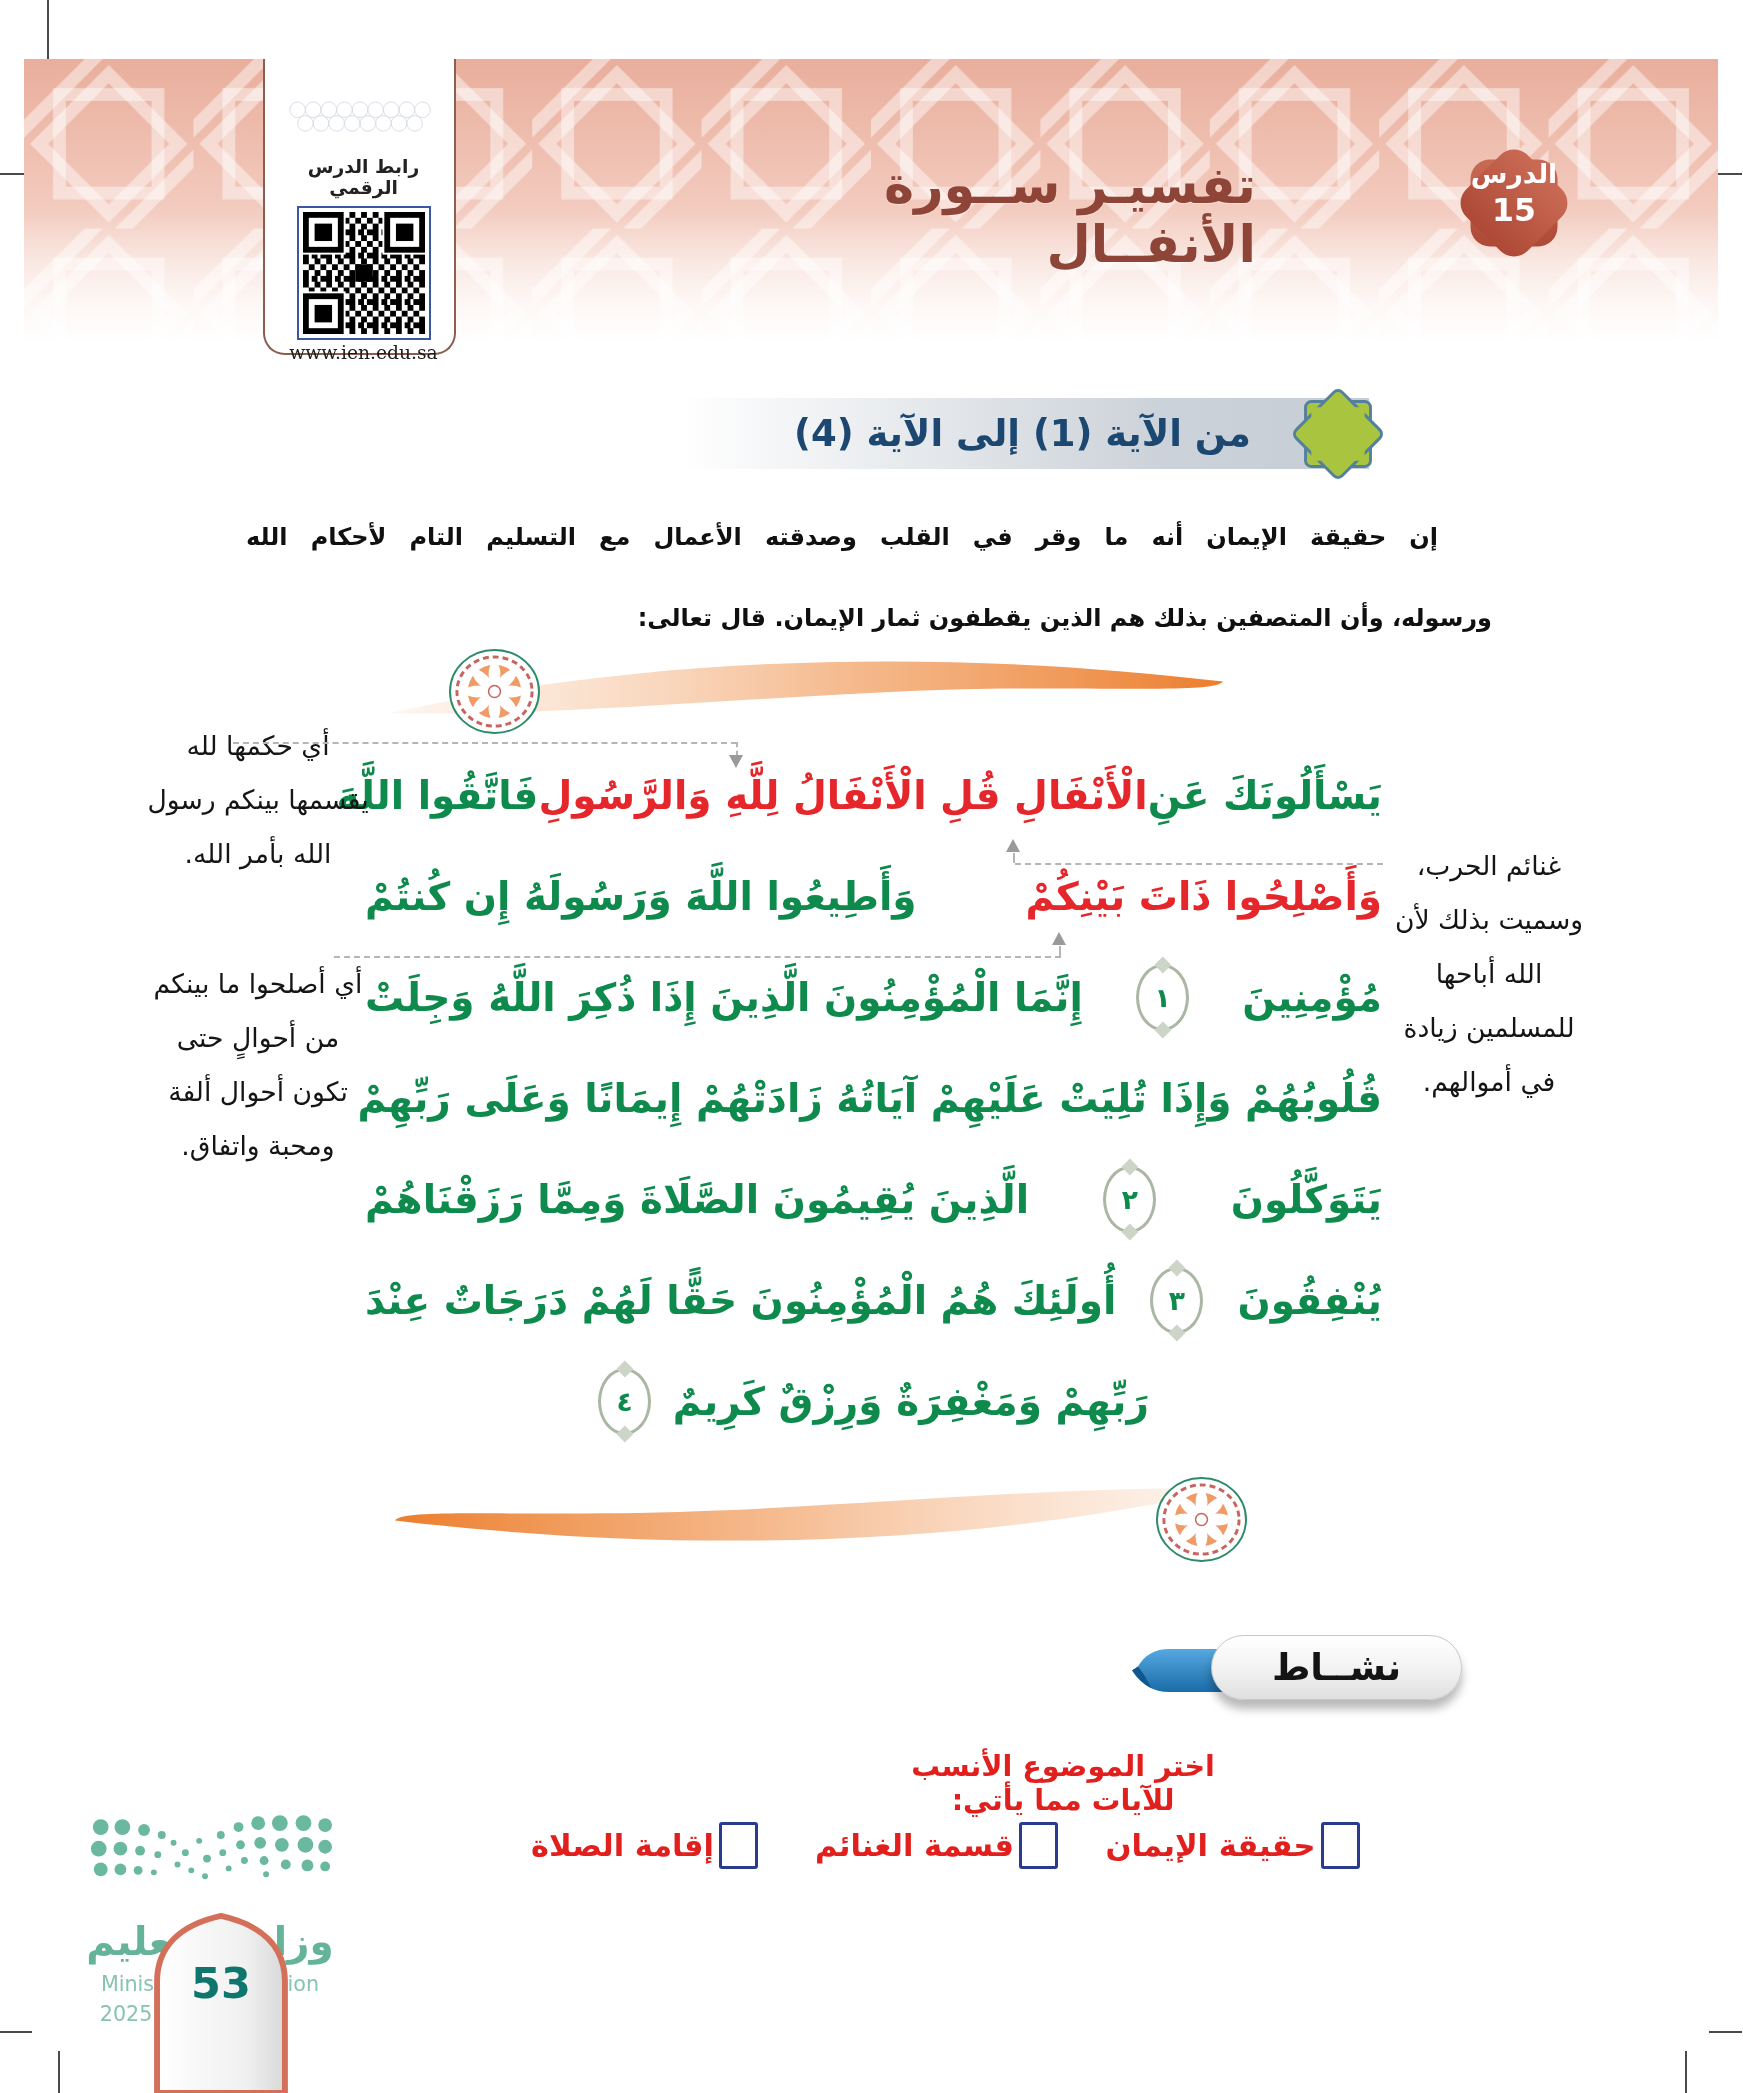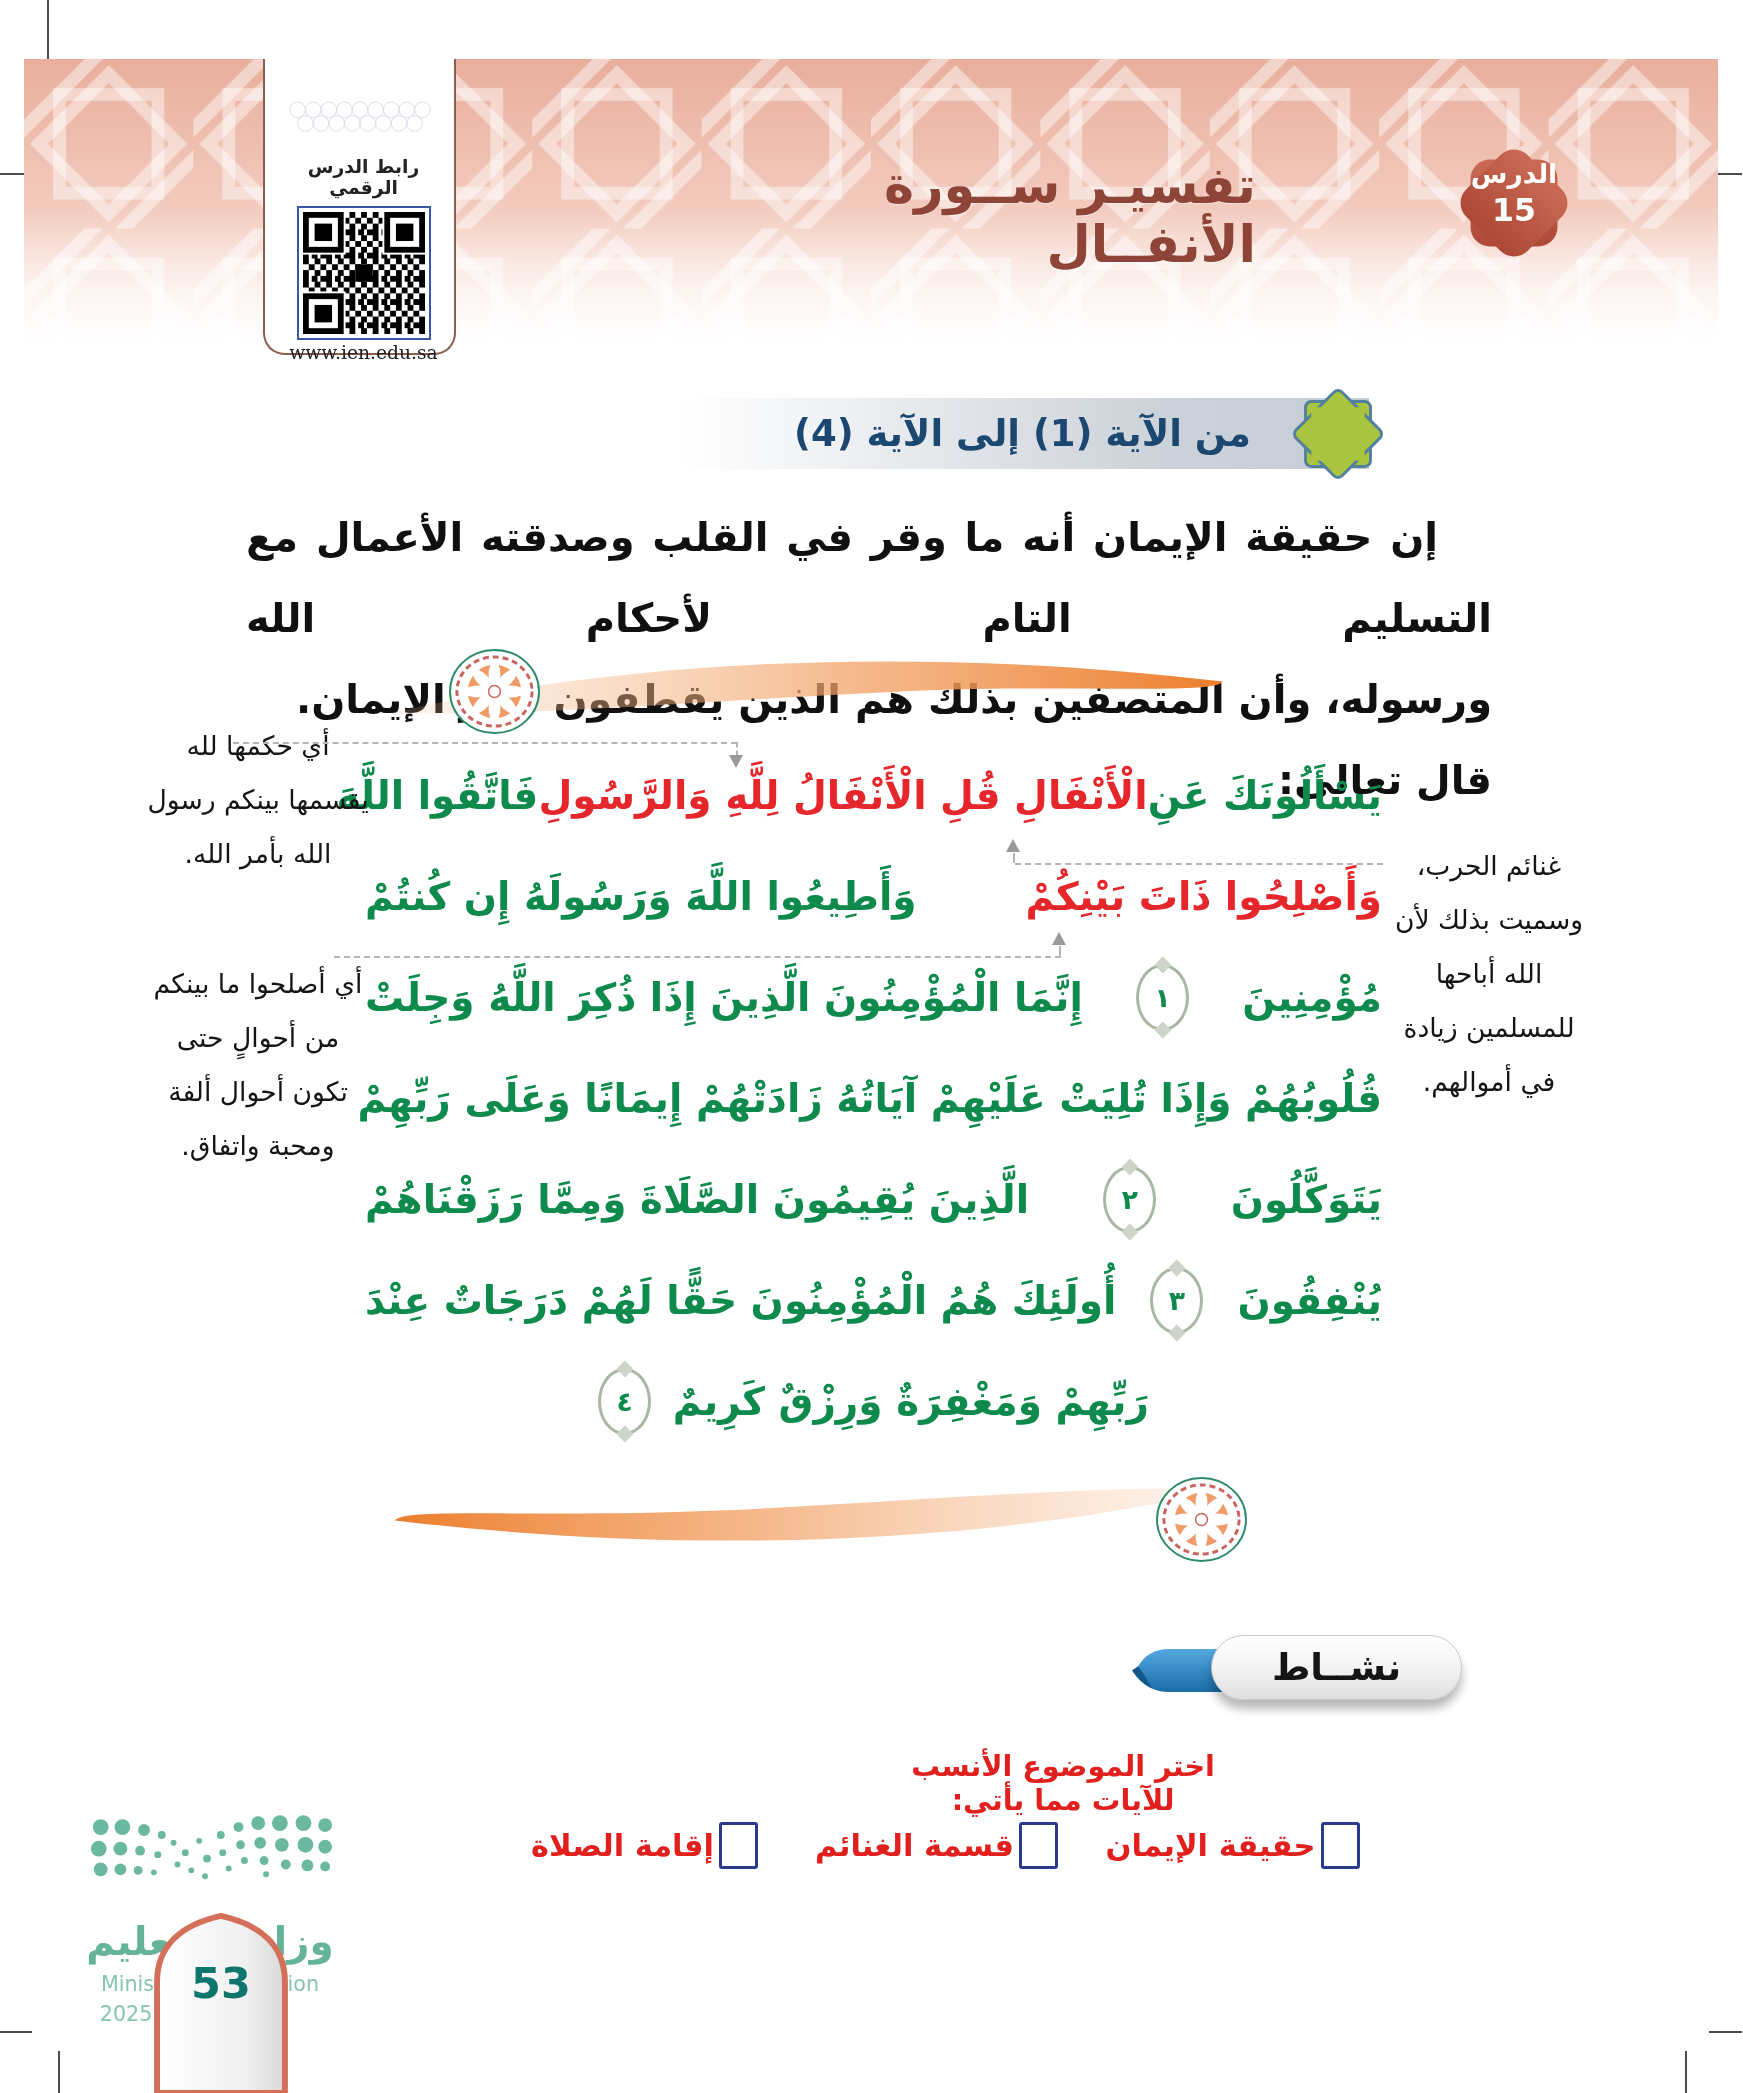--- a/index.html
+++ b/index.html
@@ -29,21 +29,21 @@
   
   .strip { position:absolute; left:680px; top:398px; width:690px; height:71px;
     background:linear-gradient(90deg, rgba(224,228,233,0) 0%, #ccd2d9 70%, #c7cdd5 100%);
     border-radius:7.9px 0 0 7.9px; }
   .strip-heading { position:absolute; right:118px; top:0; height:71px; line-height:71px;
     font-size:37px; font-weight:700; color:#1b4771; white-space:nowrap; }
   .sec-star { position:absolute; left:1281px; top:376px; width:116px; height:116px; z-index:3; }
 
   
   .intro { position:absolute; right:251px; top:497px; width:1246px; color:#101010;
-    font-size:40px; font-weight:700; line-height:81px; text-align:justify; }
+    font-size:24px; font-weight:700; line-height:81px; text-align:justify; }
   .intro .p1 { text-indent:54px; text-align-last:justify; }
   .intro .p2 { text-align:right; }
 
   
   .medallion { position:absolute; width:95px; height:87px; z-index:3; }
   .swoosh { position:absolute; height:91px; z-index:2; }
 
   
   .quran { position:absolute; left:366px; top:745px; width:1017px; direction:rtl; }
   .qline { display:flex; justify-content:space-between; align-items:center;

